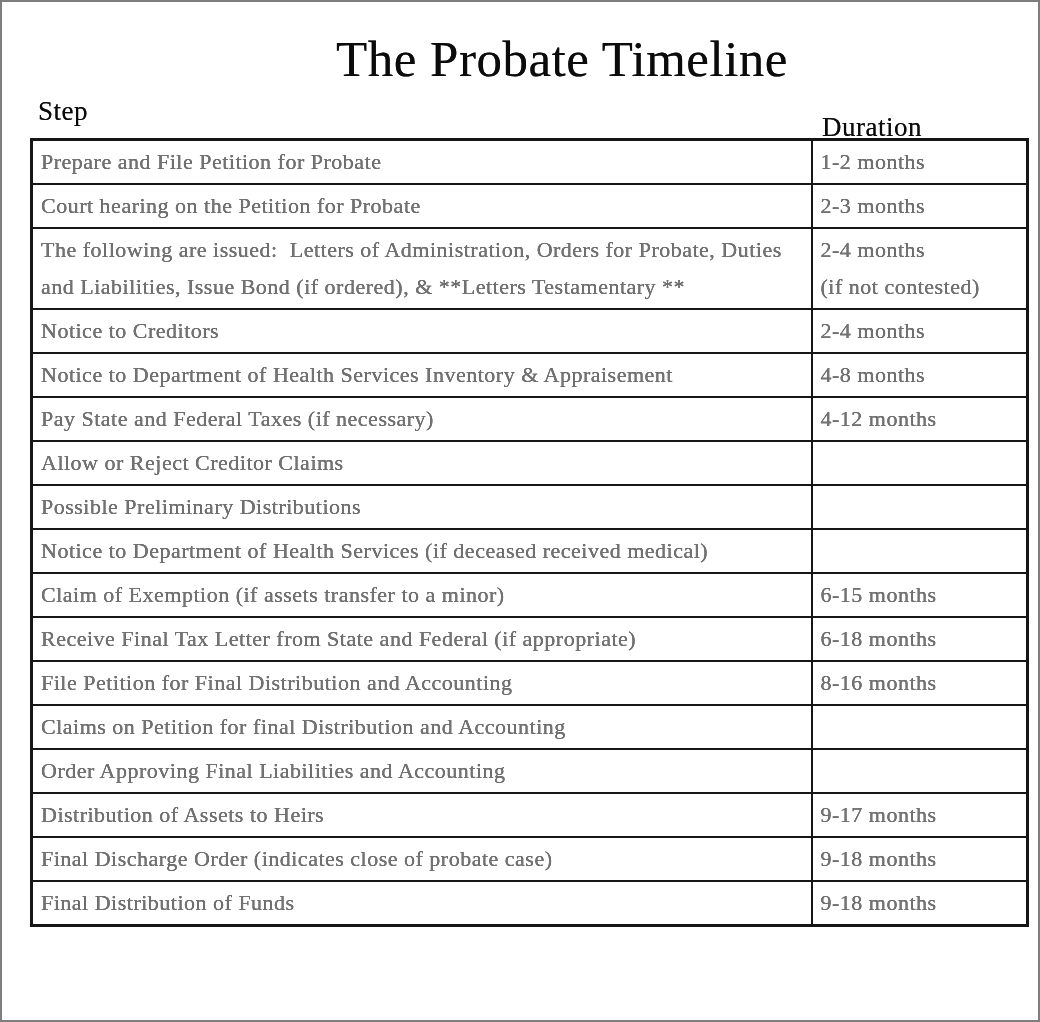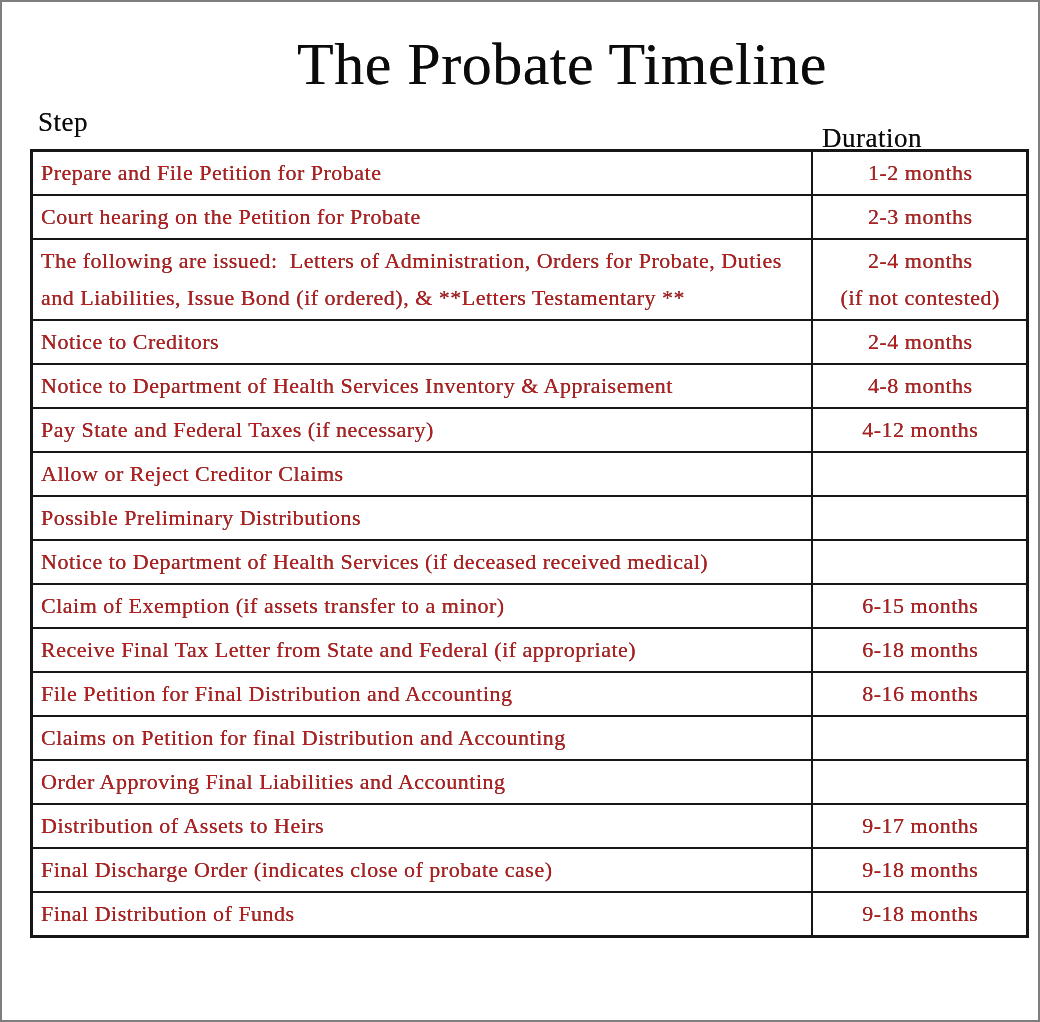--- a/index.html
+++ b/index.html
@@ -13,21 +13,21 @@
     border: 2px solid #7e7e7e;
     overflow: hidden;
     font-family: "Liberation Serif", "DejaVu Serif", serif;
     color: #111111;
   }
 
   .doc-title {
     margin: 28px 0 0;
     padding-left: 84px;            
     text-align: center;
-    font-size: 60px;
+    font-size: 51px;
     font-weight: 400;
     letter-spacing: 0.5px;
     color: #0b0b0b;
     text-shadow: 0 0 0.5px rgba(0,0,0,0.75);
     white-space: nowrap;
   }
 
   .col-headers {
     position: relative;
     margin: 8px 12px 6px 36px;
@@ -53,24 +53,24 @@
   col.c-step { width: 780px; }
   col.c-duration { width: 216px; }
 
   table.timeline td {
     border: 2px solid #161616;
     vertical-align: top;
     font-size: 22px;
     line-height: 37px;
     letter-spacing: 0.5px;
     padding: 2px 6px 3px 8px;
-    color: #b91c1c;
+    color: #737373;
     text-shadow: 0 0 0.5px rgba(0,0,0,0.8);
   }
-  td.duration-col div { line-height: 37px; text-align: center; }
+  td.duration-col div { line-height: 37px; }
 </style>
 </head>
 <body>
 
 <div class="page">
 
   <h1 class="doc-title">The Probate Timeline</h1>
 
   <div class="col-headers">
     <span class="step-header">Step</span>

